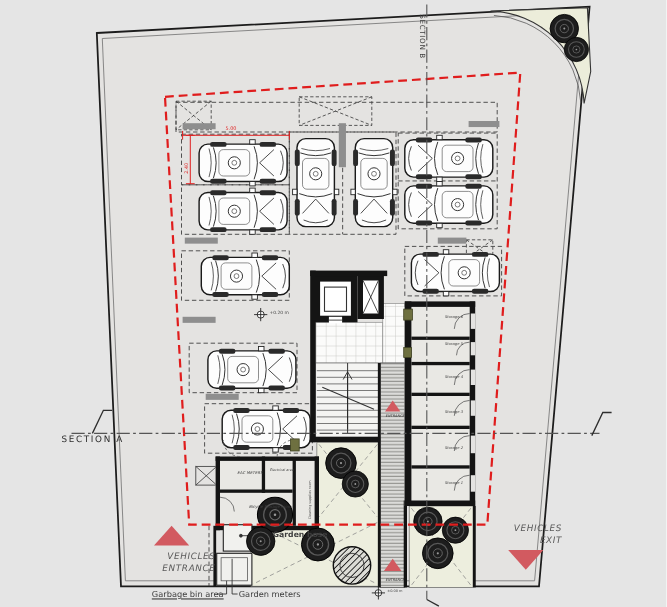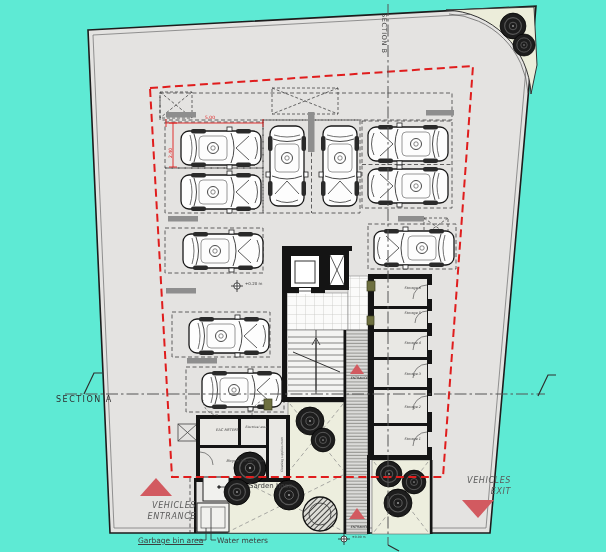--- a/index.html
+++ b/index.html
@@ -1,16 +1,16 @@
 <!DOCTYPE html>
 <html><head>
 <meta charset="utf-8">
 <style>
   html,body{margin:0;padding:0;background:#fff;}
-  #plan{position:relative;width:606px;height:552px;background:#5eead4;overflow:hidden;
+  #plan{position:relative;width:606px;height:552px;background:#e5e5e5;overflow:hidden;
         font-family:"DejaVu Sans",sans-serif;}
   #plan svg{position:absolute;left:0;top:0;}
   .lbl{position:absolute;color:#3d3d3d;white-space:nowrap;line-height:1.35;}
   .center{text-align:right;font-style:italic;}
   .dim{color:#e01d1d;}
   .vert-cw{transform:rotate(90deg);transform-origin:0 0;}
   .vert-ccw{transform:rotate(-90deg);transform-origin:0 0;}
 </style>
 </head>
 <body>
@@ -286,23 +286,23 @@
 <div class="lbl center" style="left:381px;top:341px;width:40px;font-size:3.4px;">Storage 4</div>
 <div class="lbl center" style="left:381px;top:372px;width:40px;font-size:3.4px;">Storage 3</div>
 <div class="lbl center" style="left:381px;top:405px;width:40px;font-size:3.4px;">Storage 2</div>
 <div class="lbl center" style="left:381px;top:437px;width:40px;font-size:3.4px;">Storage 1</div>
 
 <div class="lbl center" style="left:201px;top:428px;width:38px;font-size:3.6px;">EAC METERS</div>
 <div class="lbl center" style="left:241px;top:425px;width:26px;font-size:3px;">Electrical area</div>
 <div class="lbl center" style="left:203px;top:459px;width:62px;font-size:3.6px;">Bicycle Storage room</div>
 <div class="lbl vert-ccw" style="left:280px;top:472px;font-size:3px;">Cleaning supplies room</div>
 
-<div class="lbl" style="left:248px;top:482px;font-size:7px;">Garden hose</div>
+<div class="lbl" style="left:248px;top:482px;font-size:7px;font-weight:bold;">Garden hose</div>
 <div class="lbl" style="left:138px;top:536px;font-size:7.5px;text-decoration:underline;">Garbage bin area</div>
-<div class="lbl" style="left:217px;top:536px;font-size:7.5px;">Water meters</div>
+<div class="lbl" style="left:217px;top:536px;font-size:7.5px;">Garden meters</div>
 
 <div class="lbl" style="left:245px;top:281px;font-size:4px;">+0.20 m</div>
 <div class="lbl" style="left:352px;top:535px;font-size:3.2px;">±0.00 m</div>
 
 <div class="lbl dim" style="left:205px;top:115px;font-size:4.5px;">5.00</div>
 <div class="lbl dim vert-ccw" style="left:168px;top:158px;font-size:4.5px;">2.40</div>
 
 </div>
 
 </body></html>

